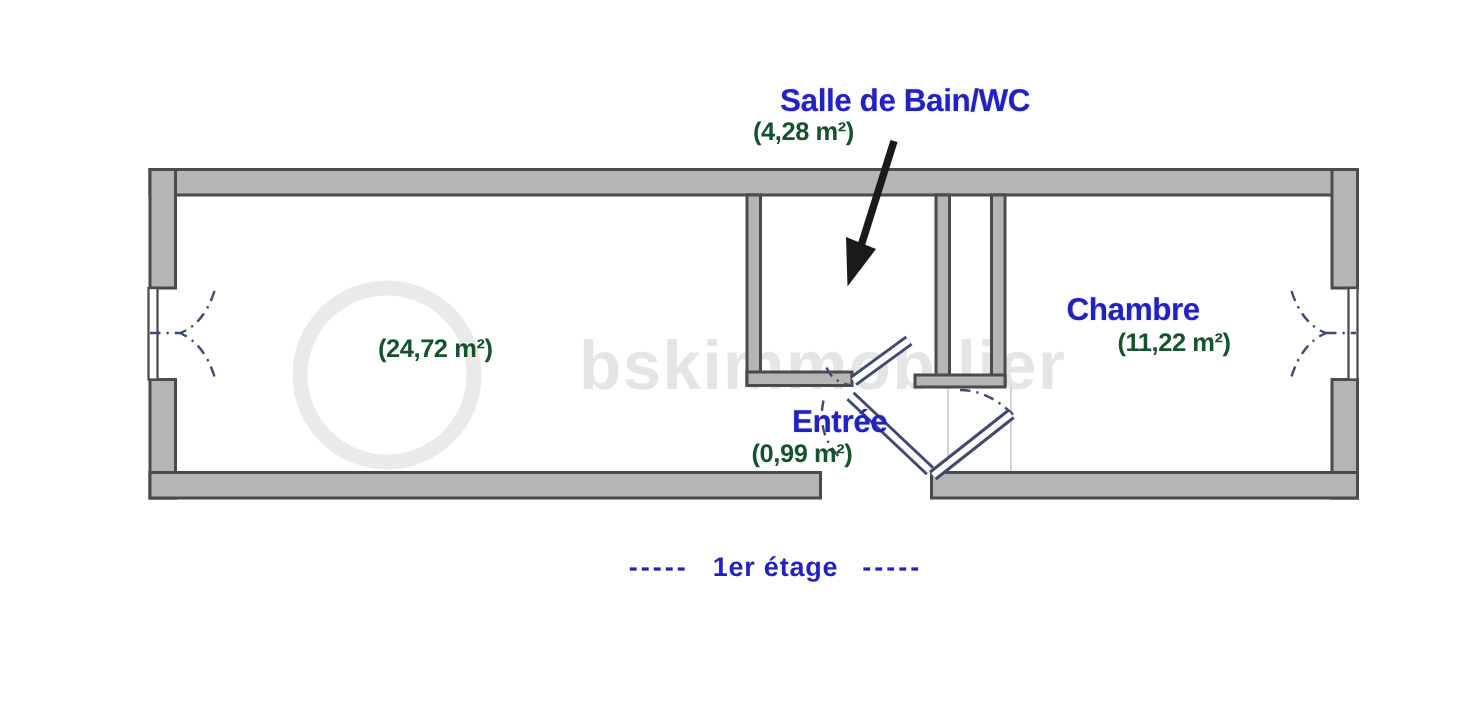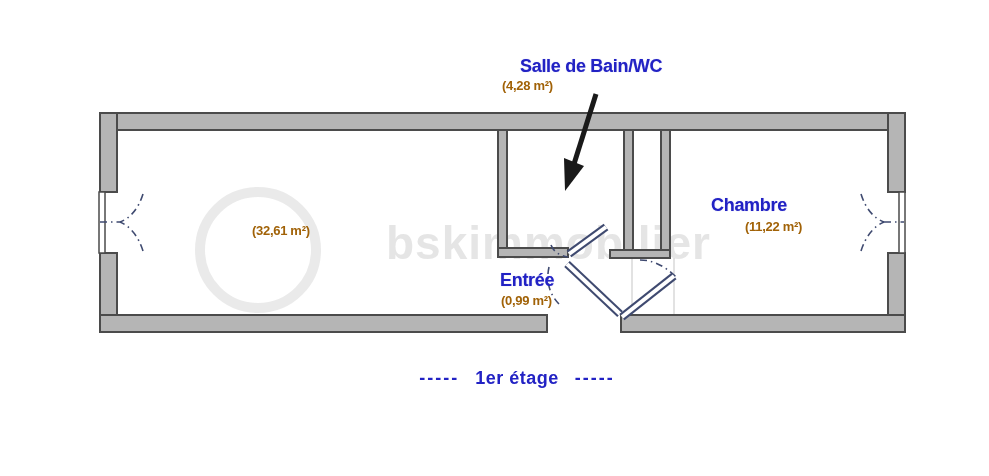--- a/index.html
+++ b/index.html
@@ -23,36 +23,36 @@
     top: 0;
   }
   .label {
     position: absolute;
     font-weight: bold;
     white-space: nowrap;
     line-height: 1.05;
   }
   .room-name {
     color: #2222c4;
-    font-size: 18px;
+    font-size: 21px;
     letter-spacing: -0.3px;
     text-shadow: 0 0 1px rgba(34,34,196,0.35);
   }
   .room-area {
-    color: #a16207;
-    font-size: 13px;
+    color: #14532d;
+    font-size: 17px;
     letter-spacing: -0.3px;
   }
   .bathroom-name { left: 520px; top: 57px; }
   .bathroom-area { left: 502px; top: 79px; }
   .living-name   { left: 254px; top: 201px; }
   .living-area   { left: 252px; top: 224px; }
   .bedroom-name  { left: 711px; top: 196px; }
   .bedroom-area  { left: 745px; top: 220px; text-align: center; }
-  .entry-name    { left: 500px; top: 271px; }
+  .entry-name    { left: 528px; top: 271px; }
   .entry-area    { left: 501px; top: 294px; }
   .floor-label {
     position: absolute;
     left: 367px;
     top: 368px;
     width: 300px;
     display: flex;
     justify-content: center;
     align-items: center;
     gap: 16px;
@@ -147,21 +147,21 @@
 
     <g>
       <line x1="596" y1="94" x2="574" y2="164" stroke="#1a1a1a" stroke-width="5"></line>
       <polygon points="565,191 584,166 564,158" fill="#1a1a1a"></polygon>
     </g>
   </svg>
 
   <div class="label room-name bathroom-name">Salle de Bain/WC</div>
   <div class="label room-area bathroom-area">(4,28 m²)</div>
 
-  <div class="label room-area living-area">(32,61 m²)</div>
+  <div class="label room-area living-area">(24,72 m²)</div>
 
   <div class="label room-name bedroom-name">Chambre</div>
   <div class="label room-area bedroom-area">(11,22 m²)</div>
 
   <div class="label room-name entry-name">Entrée</div>
   <div class="label room-area entry-area">(0,99 m²)</div>
 
   <div class="floor-label">
     <span class="dashes">-----</span>
     <span>1er étage</span>

